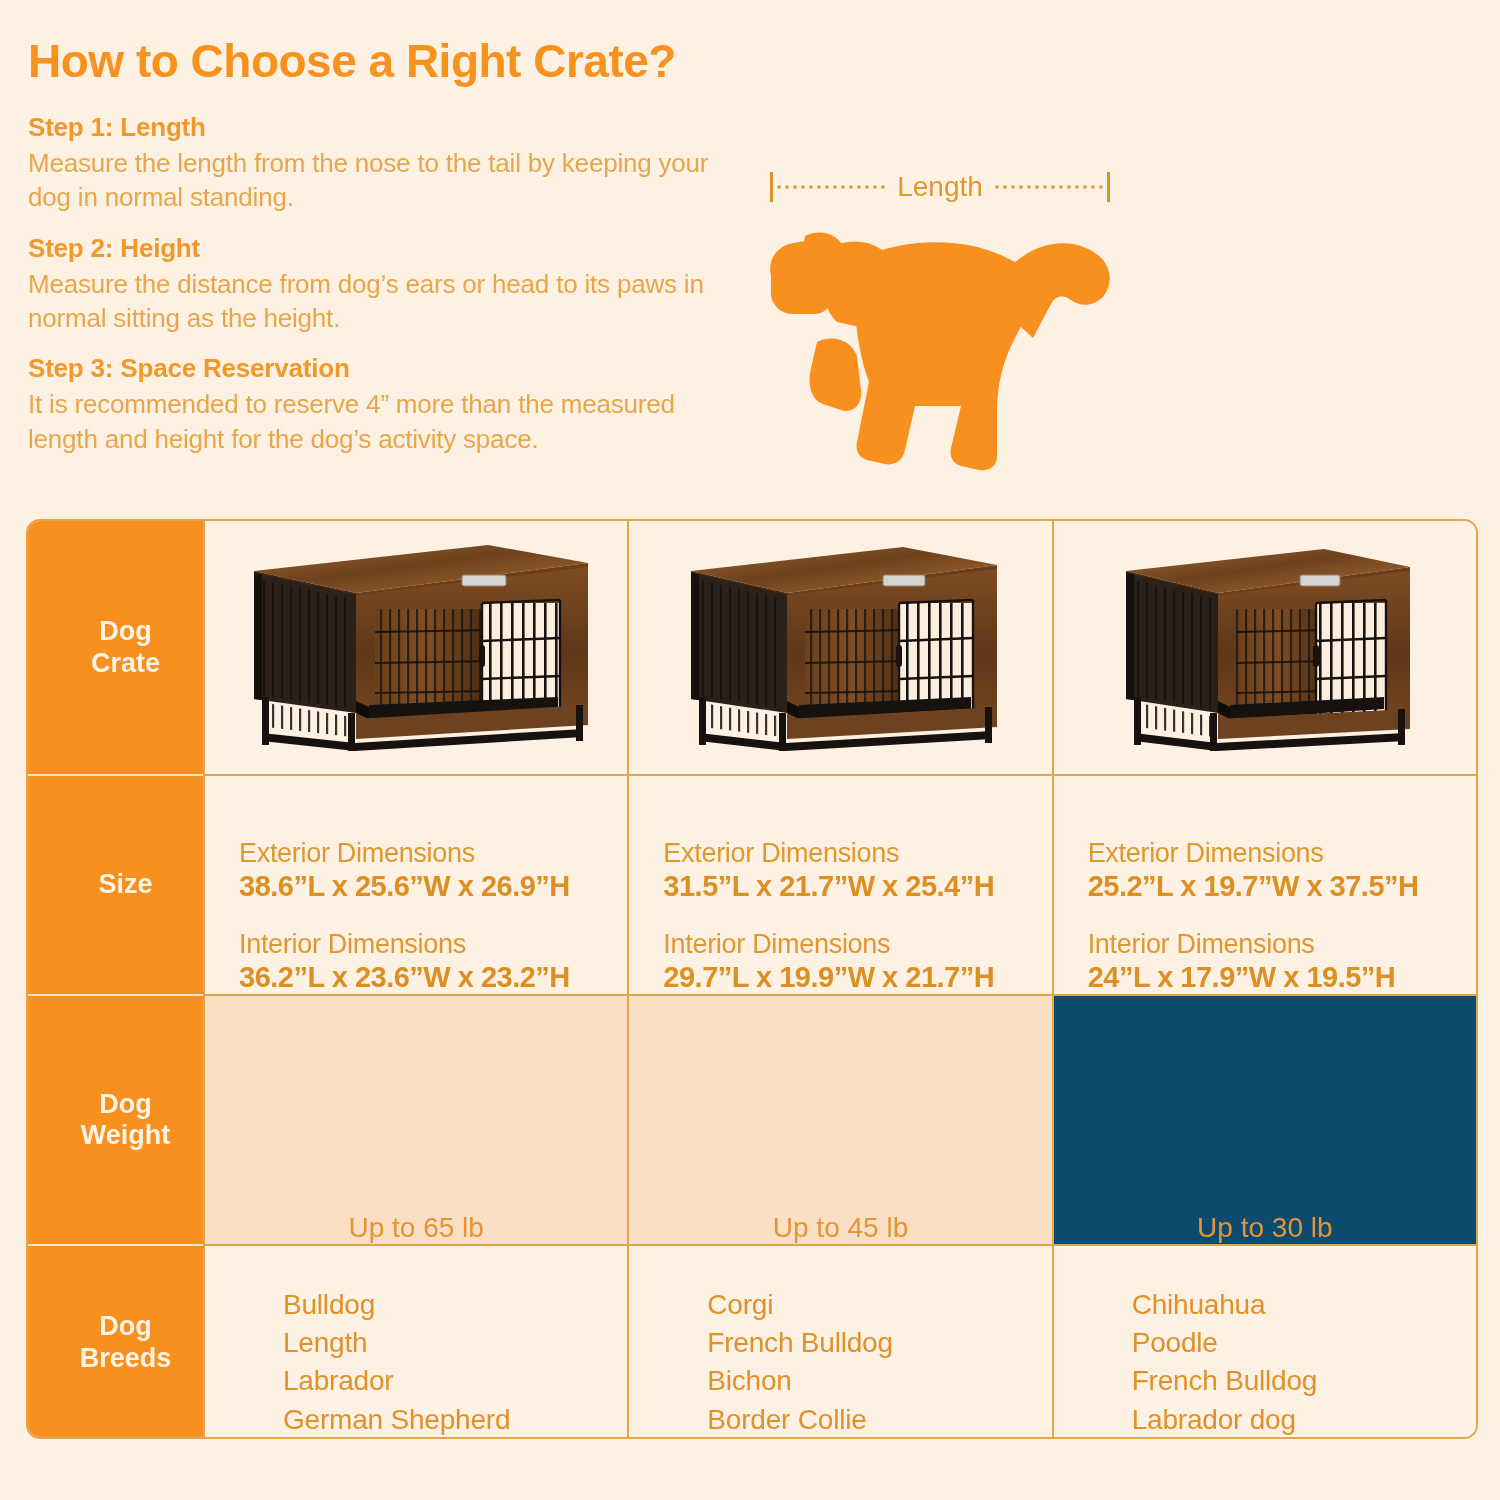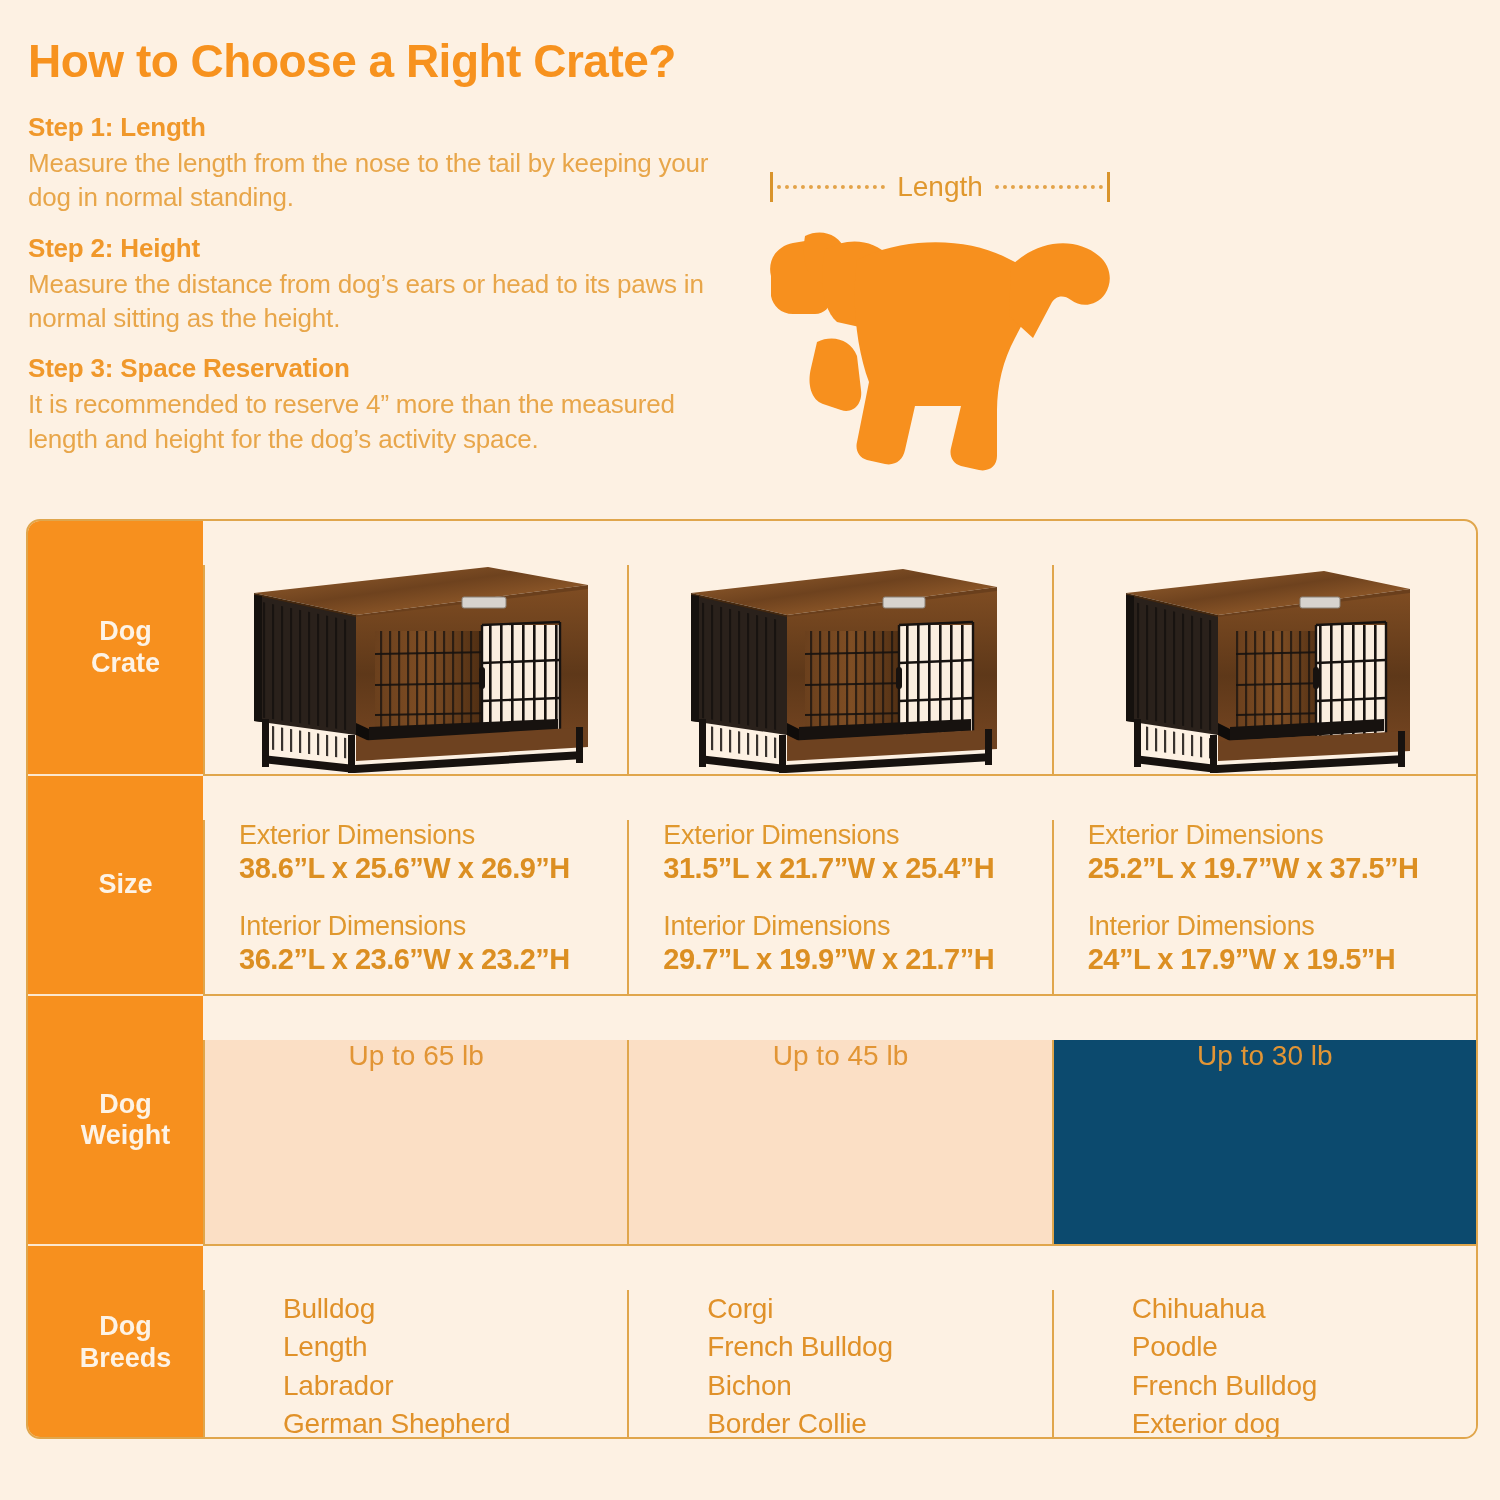--- a/index.html
+++ b/index.html
@@ -58,24 +58,23 @@
     border-bottom:2px solid #FBE7CF;
     box-sizing:border-box;
     padding-left:20px;
   }
   .rowhead.last{border-bottom:none;}
   .cell{
     box-sizing:border-box;
     border-left:2px solid #E0A64C;
     border-bottom:2px solid #E0A64C;
     display:flex;flex-direction:column;
-    align-items:center;justify-content:flex-start;
+    align-items:center;justify-content:flex-end;
     background:#FDF1E3;
     position:relative;
-    margin-top:44px;
   }
   .cell.lastrow{border-bottom:none;}
 
   
   .sizebox{width:100%;padding-left:34px;box-sizing:border-box;}
   .dim-head{
     font-size:27px;color:#E0982E;margin-bottom:1px;letter-spacing:-0.3px;
   }
   .dim-val{
     font-size:29px;color:#DC8F22;font-weight:bold;letter-spacing:-0.5px;
@@ -456,18 +455,18 @@
         <div>Bichon</div>
         <div>Border Collie</div>
       </div>
     </div>
 
     <div class="cell lastrow">
       <div class="breeds">
         <div>Chihuahua</div>
         <div>Poodle</div>
         <div>French Bulldog</div>
-        <div>Exterior dog</div>
+        <div>Labrador dog</div>
       </div>
     </div>
 
   </div>
 </div>
 
 </body></html>

